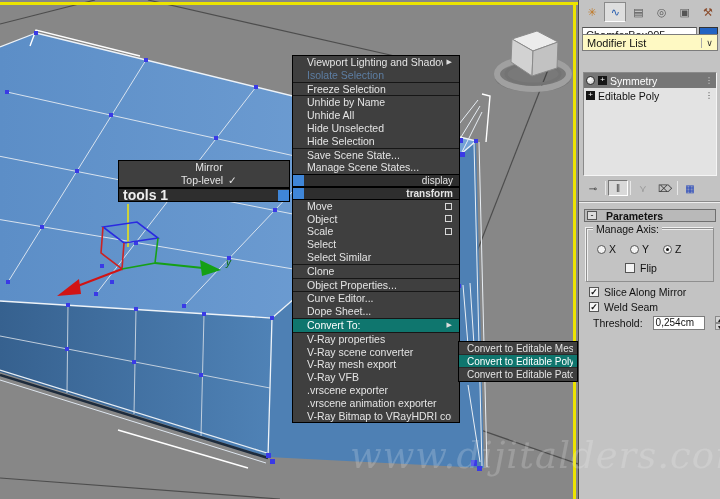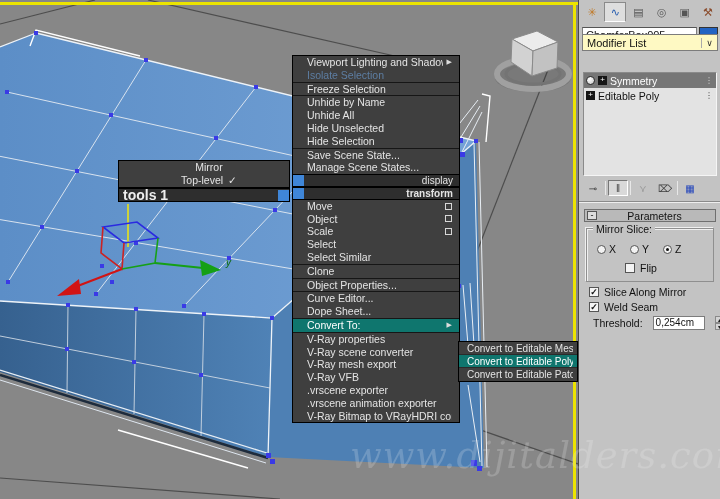--- a/index.html
+++ b/index.html
@@ -75,21 +75,21 @@
   .sbtn.pressed { background:#d9d9d9; border:1px solid #777; border-bottom-color:#fff; border-right-color:#fff; }
   .sbtn.grey { color:#9a9a9a; }
   .sbtn.blue { color:#2244bb; }
   .vdiv { width:1px; height:14px; background:#9a9a9a; border-right:1px solid #e8e8e8; }
   .paneldiv { position:absolute; left:0; top:201px; width:142px; height:2px;
     border-top:1px solid #8a8a8a; border-bottom:1px solid #eee; }
   .rollout { position:absolute; left:5px; top:209px; width:132px; height:13px; background:#b9b9b9;
     border:1px solid #6f6f6f; display:flex; align-items:center; font-size:10.5px; font-weight:bold; }
   .rollout .minus { width:10px; height:9px; border:1px solid #555; background:#ddd; font-size:9px;
     line-height:7px; text-align:center; margin-left:2px; font-weight:normal; }
-  .rollout .ttl { flex:1; text-align:center; padding-right:12px; font-weight:normal;margin-left:9px; }
+  .rollout .ttl { flex:1; text-align:left; padding-right:12px; font-weight:bold;margin-left:9px; }
   .group { position:absolute; left:7px; top:228px; width:128px; height:54px;
     border:1px solid #8f8f8f; box-shadow:1px 1px 0 #efefef inset, -1px -1px 0 #efefef; }
   .legend { position:absolute; left:6px; top:-6px; background:#c3c3c3; padding:0 3px; font-size:10.5px; }
   .radiorow { position:absolute; left:10px; top:14px; display:flex; gap:14px; align-items:center; }
   .ritem { display:flex; align-items:center; gap:3px; }
   .radio { width:9px; height:9px; border-radius:50%; background:#f2f2f2; border:1px solid #555;
     position:relative; }
   .radio.on::after { content:""; position:absolute; left:2px; top:2px; width:3px; height:3px;
     border-radius:50%; background:#111; }
   .chkrow { display:flex; align-items:center; gap:5px; position:absolute; }
@@ -434,21 +434,21 @@
     </div>
 
     <div class="paneldiv"></div>
 
     <div class="rollout">
       <span class="minus">-</span>
       <span class="ttl">Parameters</span>
     </div>
 
     <div class="group">
-      <span class="legend">Mirror Slice:</span>
+      <span class="legend">Manage Axis:</span>
       <div class="radiorow">
         <span class="ritem">
           <span class="radio"></span>
           <span>X</span>
         </span>
         <span class="ritem">
           <span class="radio"></span>
           <span>Y</span>
         </span>
         <span class="ritem">

